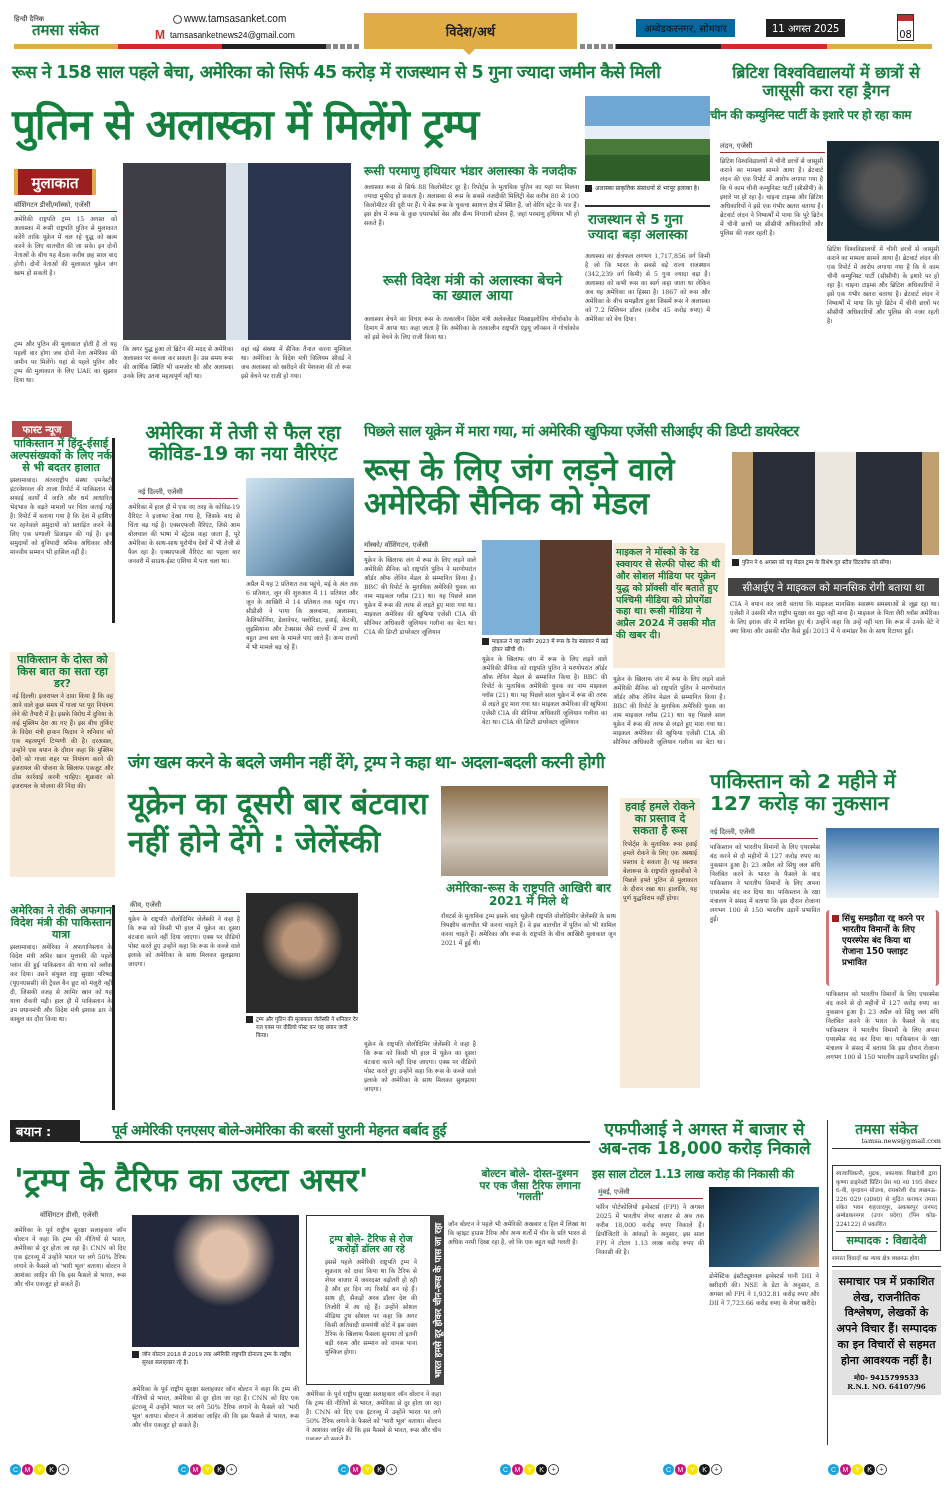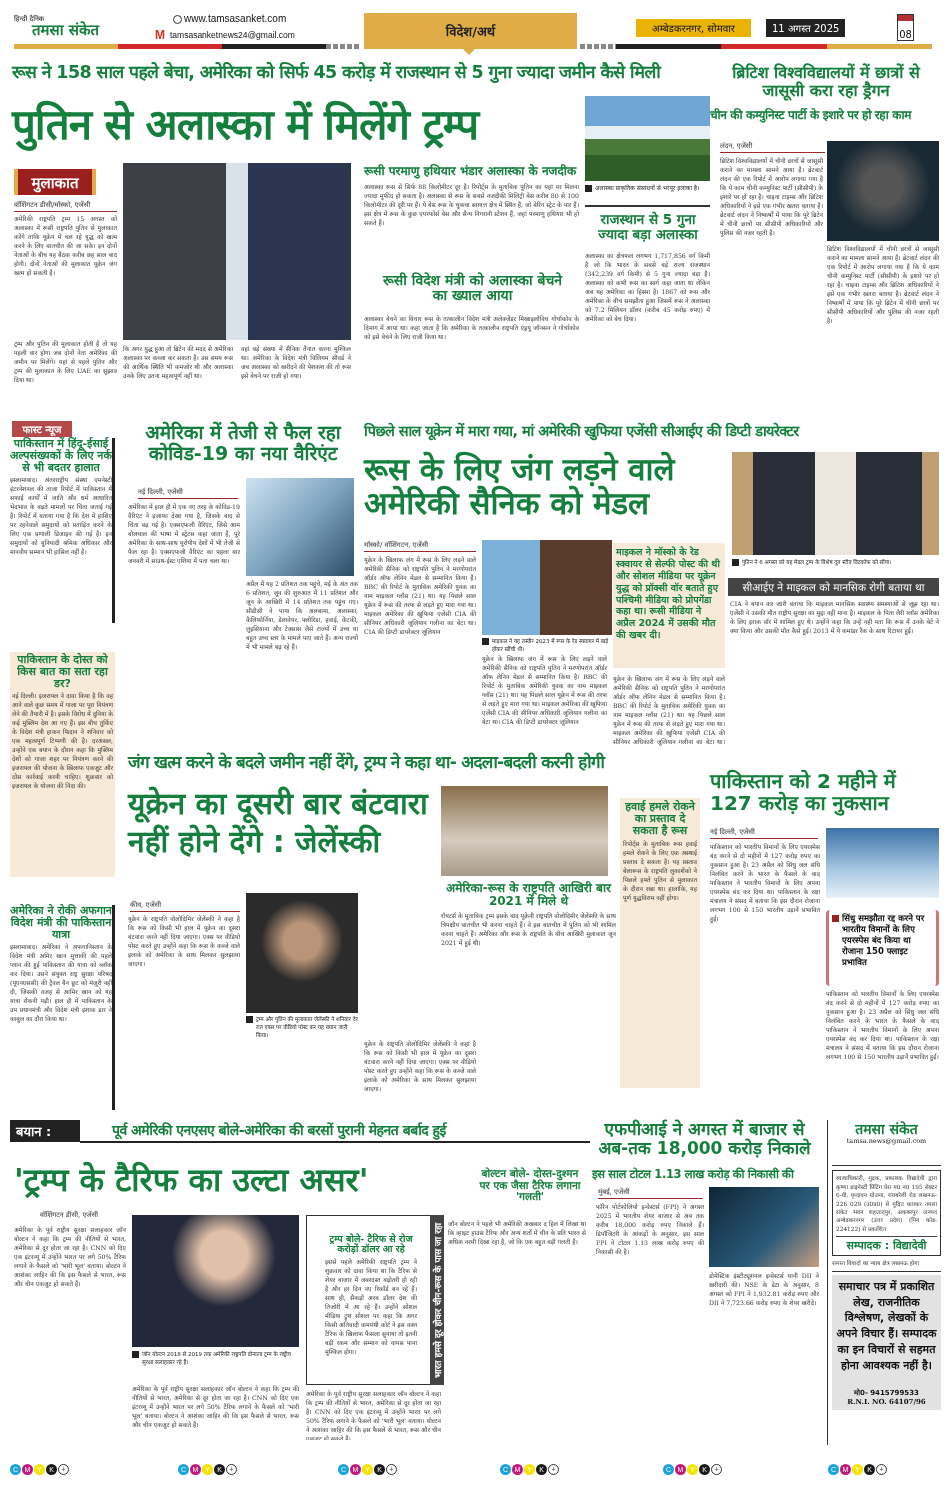--- a/index.html
+++ b/index.html
@@ -30,21 +30,21 @@
   <div class="abs bar" style="left:14px;top:44px;width:346px">
     <div style="flex:1;background:#e0ac45"></div>
       <div style="flex:1;background:#d22a2a"></div>
       <div style="flex:1;background:#222"></div>
       <div style="width:34px;background:repeating-linear-gradient(90deg,#888 0 5px,#fff 5px 7px)"></div>
   </div>
   <div class="abs" style="left:364px;top:13px;width:213px;height:36px;background:#e0ac45;display:flex;align-items:center;justify-content:center">
     <span style="font-size:13px;font-weight:bold;color:#222">विदेश/अर्थ</span>
   </div>
   <div class="abs" style="left:463px;top:49px;width:0;height:0;border-left:6px solid transparent;border-right:6px solid transparent;border-top:6px solid #e0ac45"></div>
-  <div class="abs" style="left:636px;top:19px;height:18px;padding:2px 16px;background:#eab308;font-size:10px">अम्बेडकरनगर, सोमवार</div>
+  <div class="abs" style="left:636px;top:19px;height:18px;padding:2px 8px;background:#0369a1;font-size:10px">अम्बेडकरनगर, सोमवार</div>
   <div class="abs" style="left:766px;top:19px;height:18px;padding:2px 6px;background:#222;color:#fff;font-size:10px">11 अगस्त 2025</div>
   <div class="abs" style="left:897px;top:14px;width:17px;height:27px;border:1.5px solid #333;font-size:10px;display:flex;align-items:flex-end;justify-content:center;background:linear-gradient(#b53030 0 6px,#fff 6px)">08</div>
   <div class="abs bar" style="left:580px;top:44px;width:352px">
     <div style="width:36px;background:repeating-linear-gradient(90deg,#888 0 5px,#fff 5px 7px)"></div>
       <div style="flex:1;background:#222"></div>
       <div style="flex:1;background:#d22a2a"></div>
       <div style="flex:1;background:#e0ac45"></div>
   </div>
 </div>
 
@@ -64,21 +64,21 @@
 <div class="abs img" style="left:123px;top:163px;width:228px;height:177px;background:linear-gradient(90deg,#3c3f45 0 45%,#d8e2e8 45% 55%,#2c3550 55%)"></div>
 <div class="abs body" style="left:123px;top:345px;width:110px;height:70px;overflow:hidden">कि अगर युद्ध हुआ तो ब्रिटेन की मदद से अमेरिका अलास्का पर कब्जा कर सकता है। उस समय रूस की आर्थिक स्थिति भी कमजोर थी और अलास्का उनके लिए उतना महत्वपूर्ण नहीं था।</div>
 <div class="abs body" style="left:241px;top:345px;width:110px;height:70px;overflow:hidden">वहां बड़े संख्या में सैनिक तैनात करना मुश्किल था। अमेरिका के विदेश मंत्री विलियम सीवर्ड ने जब अलास्का को खरीदने की पेशकश की तो रूस इसे बेचने पर राजी हो गया।</div>
 
 <div class="abs hl" style="left:364px;top:165px;width:215px;font-size:12px">रूसी परमाणु हथियार भंडार अलास्का के नजदीक</div>
 <div class="abs body" style="left:364px;top:183px;width:215px;height:80px;overflow:hidden">अलास्का रूस से सिर्फ 88 किलोमीटर दूर है। रिपोर्ट्स के मुताबिक पुतिन का यहां पर मिलना ज्यादा मुफीद हो सकता है। अलास्का से रूस के सबसे नजदीकी मिलिट्री बेस करीब 80 से 100 किलोमीटर की दूरी पर हैं। ये बेस रूस के चुकचा स्वायत्त क्षेत्र में स्थित हैं, जो बेरिंग स्ट्रेट के पार हैं। इस क्षेत्र में रूस के कुछ एयरफोर्स बेस और सैन्य निगरानी स्टेशन हैं, जहां परमाणु हथियार भी हो सकते हैं।</div>
 <div class="abs hl" style="left:380px;top:273px;width:185px;font-size:14px;text-align:center">रूसी विदेश मंत्री को अलास्का बेचने का ख्याल आया</div>
 <div class="abs body" style="left:364px;top:315px;width:215px;height:100px;overflow:hidden">अलास्का बेचने का विचार रूस के तत्कालीन विदेश मंत्री अलेक्जेंडर मिखाइलोविच गोर्चाकोव के दिमाग में आया था। कहा जाता है कि अमेरिका के तत्कालीन राष्ट्रपति एंड्रयू जॉनसन ने गोर्चाकोव को इसे बेचने के लिए राजी किया था।</div>
 
 <div class="abs rule" style="left:585px;top:205px;width:125px;background:#333;height:1.5px"></div>
-<div class="abs hl" style="left:588px;top:212px;width:120px;font-size:13.5px;text-align:center">राजस्थान से 5 गुना ज्यादा बड़ा अलास्का</div>
+<div class="abs hl" style="left:588px;top:212px;width:120px;font-size:13.5px;">राजस्थान से 5 गुना ज्यादा बड़ा अलास्का</div>
 <div class="abs body" style="left:585px;top:252px;width:125px;height:165px;overflow:hidden">अलास्का का क्षेत्रफल लगभग 1,717,856 वर्ग किमी है जो कि भारत के सबसे बड़े राज्य राजस्थान (342,239 वर्ग किमी) से 5 गुना ज्यादा बड़ा है। अलास्का को कभी रूस का स्वर्ग कहा जाता था लेकिन अब यह अमेरिका का हिस्सा है। 1867 को रूस और अमेरिका के बीच समझौता हुआ जिसमें रूस ने अलास्का को 7.2 मिलियन डॉलर (करीब 45 करोड़ रुपए) में अमेरिका को बेच दिया।</div>
 
 <div class="abs hl" style="left:712px;top:64px;width:228px;font-size:16px;text-align:center">ब्रिटिश विश्वविद्यालयों में छात्रों से जासूसी करा रहा ड्रैगन</div>
 <div class="abs hl" style="left:710px;top:109px;width:217px;font-size:12px;white-space:nowrap;letter-spacing:-0.4px">चीन की कम्युनिस्ट पार्टी के इशारे पर हो रहा काम</div>
 <div class="abs dl" style="left:720px;top:141px;width:105px">लंदन, एजेंसी</div>
 <div class="abs img" style="left:827px;top:141px;width:112px;height:100px;background:radial-gradient(circle at 50% 45%,#555 0 25%,#1a2a35 60%)"></div>
 <div class="abs body" style="left:720px;top:157px;width:103px;height:258px;overflow:hidden">ब्रिटिश विश्वविद्यालयों में चीनी छात्रों से जासूसी कराने का मामला सामने आया है। ब्रेटबार्ट लंदन की एक रिपोर्ट में आरोप लगाया गया है कि ये काम चीनी कम्युनिस्ट पार्टी (सीसीपी) के इशारे पर हो रहा है। चाइना टाइम्स और ब्रिटिश अधिकारियों ने इसे एक गंभीर खतरा बताया है। ब्रेटबार्ट लंदन ने निष्कर्षों में पाया कि पूरे ब्रिटेन में चीनी छात्रों पर सीसीपी अधिकारियों और पुलिस की नजर रहती है।</div>
 <div class="abs body" style="left:827px;top:245px;width:112px;height:170px;overflow:hidden">ब्रिटिश विश्वविद्यालयों में चीनी छात्रों से जासूसी कराने का मामला सामने आया है। ब्रेटबार्ट लंदन की एक रिपोर्ट में आरोप लगाया गया है कि ये काम चीनी कम्युनिस्ट पार्टी (सीसीपी) के इशारे पर हो रहा है। चाइना टाइम्स और ब्रिटिश अधिकारियों ने इसे एक गंभीर खतरा बताया है। ब्रेटबार्ट लंदन ने निष्कर्षों में पाया कि पूरे ब्रिटेन में चीनी छात्रों पर सीसीपी अधिकारियों और पुलिस की नजर रहती है।</div>
 
 <div class="abs" style="left:12px;top:421px;width:60px;height:16px;background:#b54a4a;color:#fff;font-size:10px;font-weight:bold;display:flex;align-items:center;justify-content:center">
@@ -170,30 +170,30 @@
 
 <div class="abs hl" style="left:592px;top:1120px;width:225px;font-size:17px;text-align:center">एफपीआई ने अगस्त में बाजार से अब-तक 18,000 करोड़ निकाले</div>
 <div class="abs hl" style="left:592px;top:1168px;width:232px;font-size:11.5px;white-space:nowrap;letter-spacing:-0.4px">इस साल टोटल 1.13 लाख करोड़ की निकासी की</div>
 <div class="abs dl" style="left:598px;top:1187px;width:105px">मुंबई, एजेंसी</div>
 <div class="abs img" style="left:709px;top:1187px;width:110px;height:80px;background:linear-gradient(135deg,#0f2535,#2a5a7a 60%,#c8a080)"></div>
 <div class="abs body" style="left:596px;top:1203px;width:108px;height:237px;overflow:hidden">फॉरेन पोर्टफोलियो इन्वेस्टर्स (FPI) ने अगस्त 2025 में भारतीय शेयर बाजार से अब तक करीब 18,000 करोड़ रुपए निकाले हैं। डिपॉजिटरी के आंकड़ों के अनुसार, इस साल FPI ने टोटल 1.13 लाख करोड़ रुपए की निकासी की है।</div>
 <div class="abs body" style="left:709px;top:1272px;width:110px;height:168px;overflow:hidden">डोमेस्टिक इंस्टीट्यूशनल इन्वेस्टर्स यानी DII ने खरीदारी की। NSE के डेटा के अनुसार, 8 अगस्त को FPI ने 1,932.81 करोड़ रुपए और DII ने 7,723.66 करोड़ रुपए के शेयर खरीदे।</div>
 
 <div class="abs" style="left:827px;top:1120px;width:114px;height:325px;border-left:1.5px solid #333;padding-left:4px">
   <div class="hl" style="font-size:14px;text-align:center;margin-top:2px">तमसा संकेत</div>
-  <div style="font-size:6.5px;text-align:center;font-family:'DejaVu Serif',serif;border-bottom:1px solid #333;padding-bottom:20px;margin-bottom:4px">tamsa.news@gmail.com</div>
+  <div style="font-size:6.5px;text-align:right;font-family:'DejaVu Serif',serif;border-bottom:1px solid #333;padding-bottom:3px;margin-bottom:16px">tamsa.news@gmail.com</div>
   <div style="border:1.5px solid #333;padding:3px">
     <div class="body" style="font-size:5.8px">स्वत्वाधिकारी, मुद्रक, प्रकाशक विद्यादेवी द्वारा कृष्णा डाइनेस्टी प्रिंटिंग प्रेस म0 न0 195 सेक्टर 6-वी, वृन्दावन योजना, रायबरेली रोड लखनऊ- 226 029 (उ0प्र0) से मुद्रित कराकर तमसा संकेत भवन शहजादपुर, अकबरपुर जनपद अम्बेडकरनगर (उत्तर प्रदेश) (पिन कोड- 224122) से प्रकाशित</div>
     <div class="rule" style="margin:3px 0"></div>
     <div class="hl" style="font-size:11px;text-align:center">सम्पादक : विद्यादेवी</div>
   </div>
   <div class="body" style="font-size:5.8px;margin:3px 0;border-bottom:1px solid #333;padding-bottom:3px">समस्त विवादों का न्याय क्षेत्र लखनऊ होगा</div>
   <div style="background:#e2e2e2;padding:4px;text-align:center">
     <div style="font-size:11px;font-weight:bold;line-height:1.45">समाचार पत्र में प्रकाशित लेख, राजनीतिक विश्लेषण, लेखकों के अपने विचार हैं। सम्पादक का इन विचारों से सहमत होना आवश्यक नहीं है।</div>
-    <div style="font-size:7px;font-weight:bold;margin-top:14px">मो0- 9415799533</div>
+    <div style="font-size:7px;font-weight:bold;margin-top:4px">मो0- 9415799533</div>
     <div style="font-size:7px;font-weight:bold;font-family:'DejaVu Serif',serif">R.N.I. NO. 64107/96</div>
   </div>
 </div>
 
 <div class="abs" style="left:0;top:1462px;width:945px;height:18px">
   <div class="abs cmyk" style="left:10px;top:2px">
     <span style="background:#1aa3dc">C</span>
       <span style="background:#c2187a">M</span>
       <span style="background:#f5e400">Y</span>
       <span style="background:#1a1a1a">K</span>

